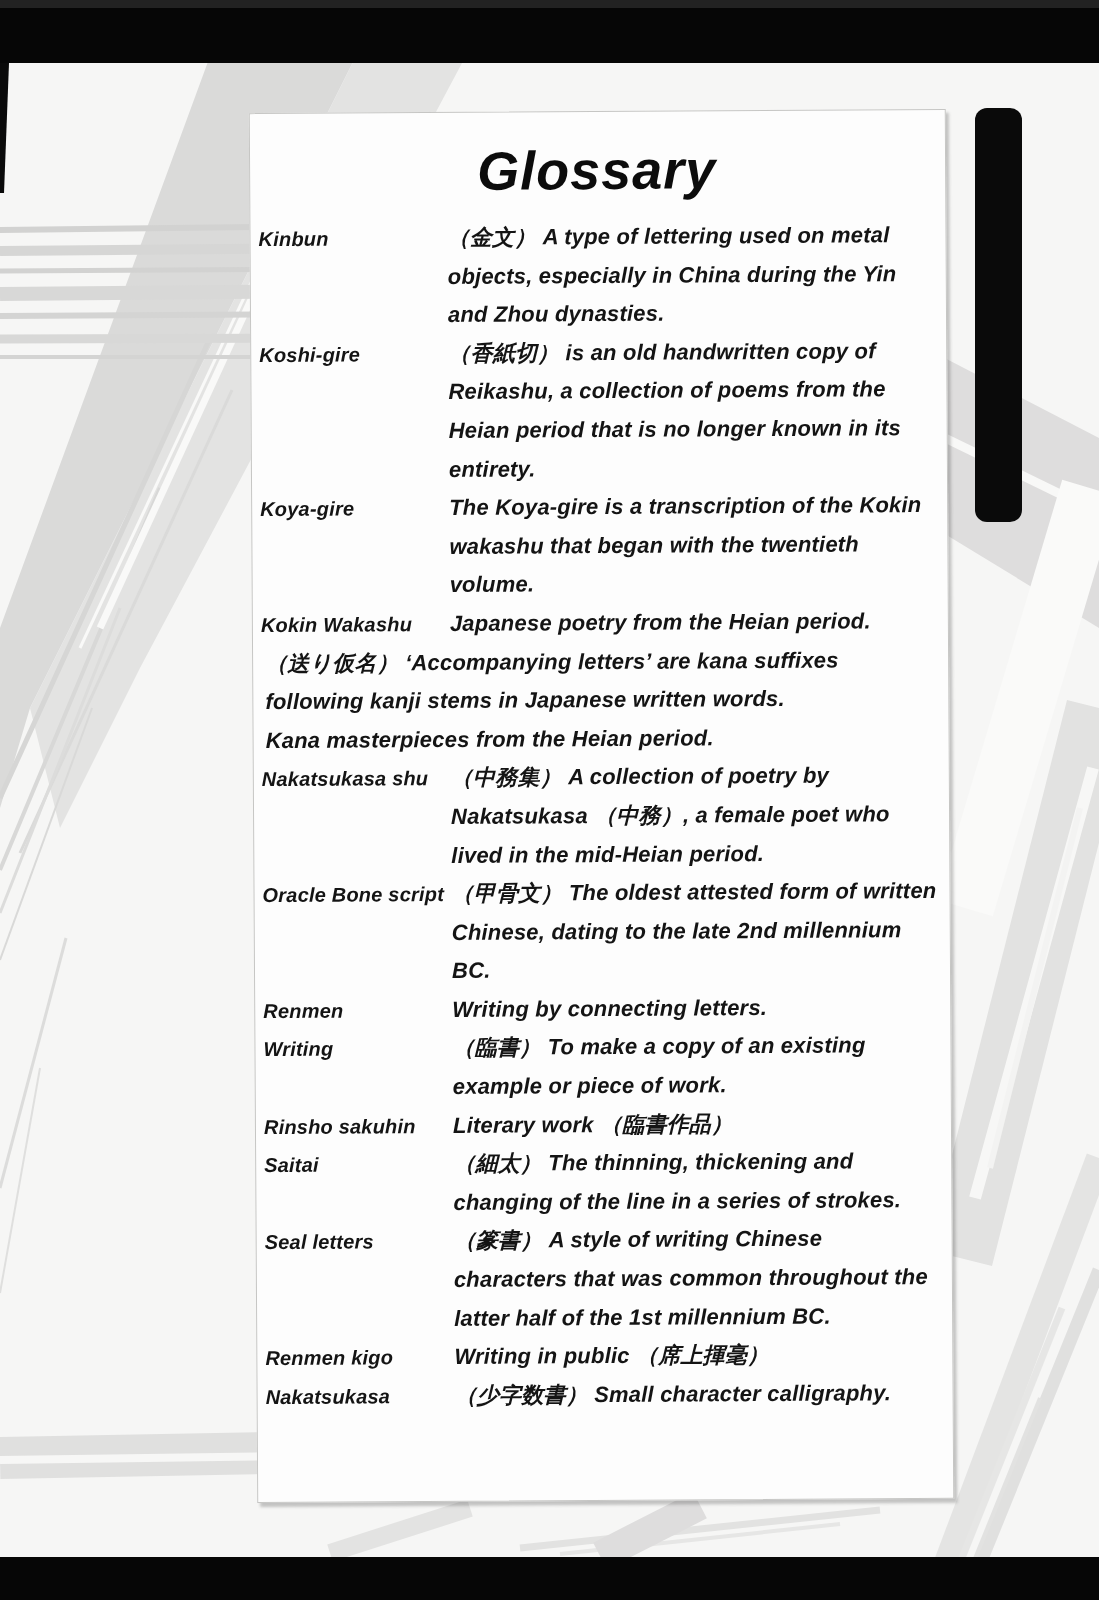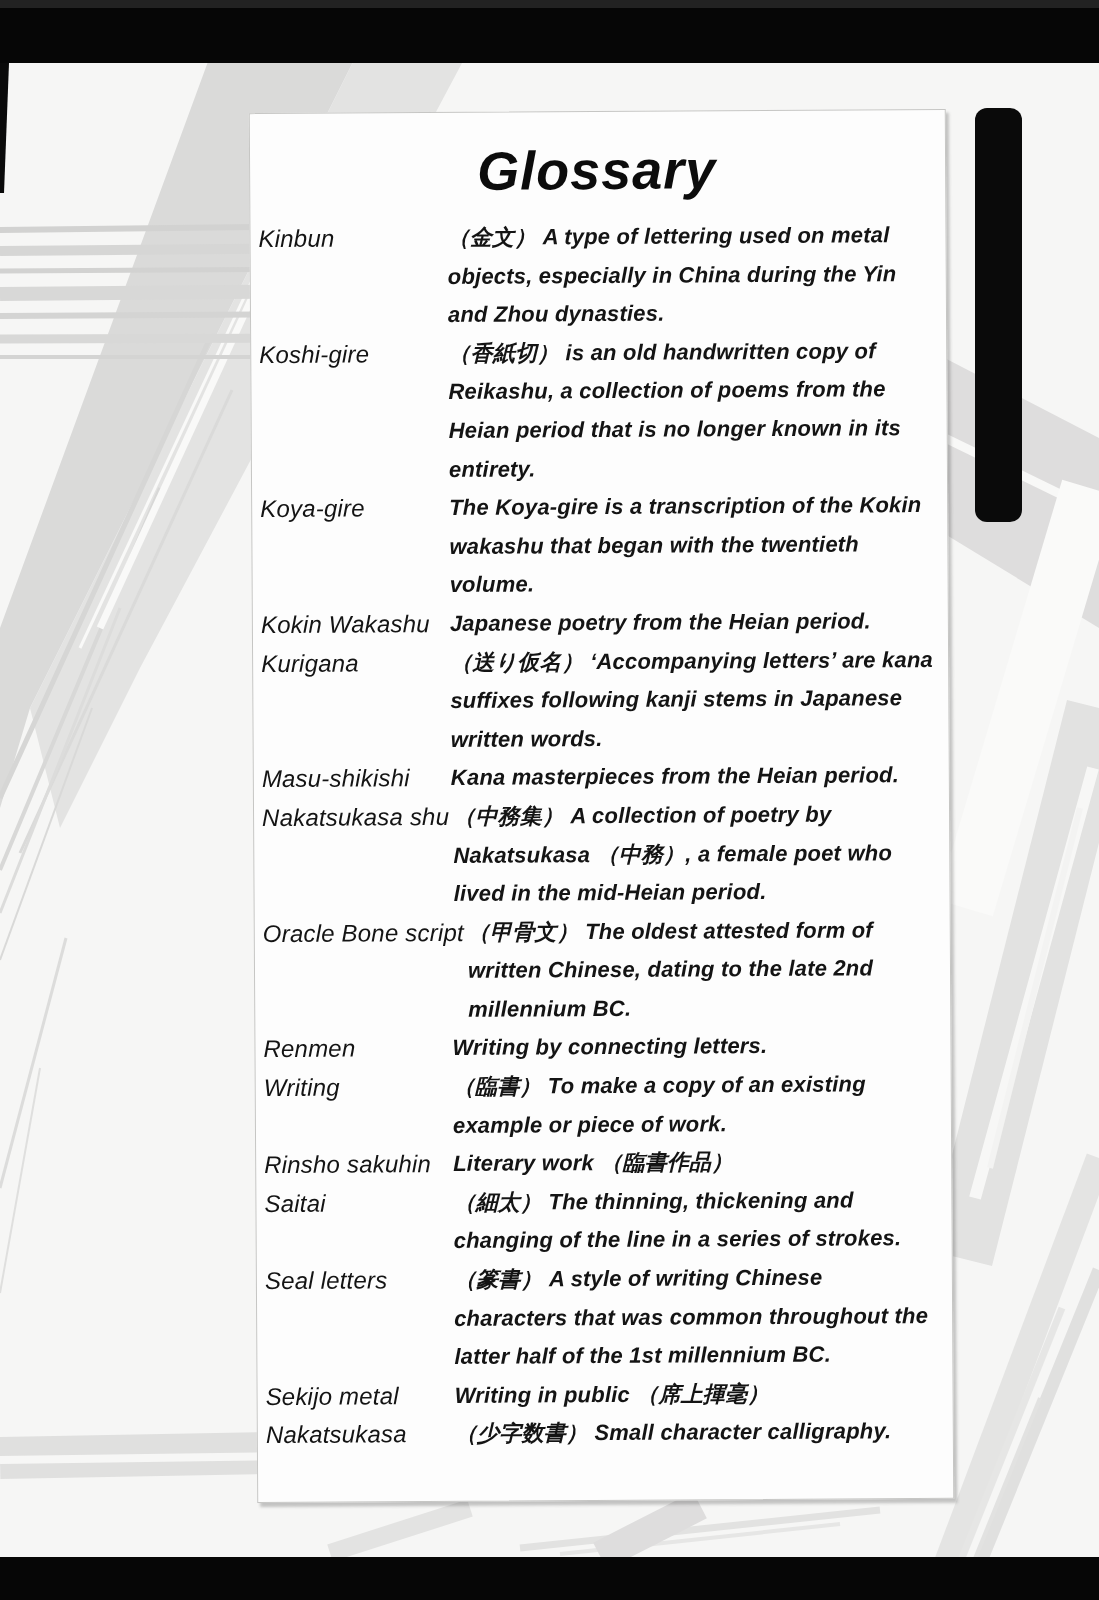--- a/index.html
+++ b/index.html
@@ -45,24 +45,24 @@
     line-height:64px;
     font-style:italic;
     font-weight:bold;
     letter-spacing:1px;
     color:#0c0c0c;
   }
   .glossary-list{width:100%;}
   .entry{display:flex;align-items:flex-start;}
   .term{
     flex:0 0 185px;
-    font-size:24px;
+    font-size:20px;
     line-height:38.6px;
     font-style:italic;
-    font-weight:normal;
+    font-weight:bold;
     white-space:nowrap;
     letter-spacing:.2px;
   }
   .def{
     flex:1;
     padding-left:4px;
     font-size:22px;
     line-height:38.6px;
     font-style:italic;
     font-weight:bold;
@@ -144,25 +144,23 @@
         </div>
         <div class="entry">
           <div class="term">Koya-gire</div>
           <div class="def">The Koya-gire is a transcription of the Kokin wakashu that began with the twentieth volume.</div>
         </div>
         <div class="entry">
           <div class="term">Kokin Wakashu</div>
           <div class="def">Japanese poetry from the Heian period.</div>
         </div>
         <div class="entry">
-          <div class="term">Kurigana</div>
           <div class="def">（送り仮名） ‘Accompanying letters’ are kana suffixes following kanji stems in Japanese written words.</div>
         </div>
         <div class="entry">
-          <div class="term">Masu-shikishi</div>
           <div class="def">Kana masterpieces from the Heian period.</div>
         </div>
         <div class="entry">
           <div class="term">Nakatsukasa shu</div>
           <div class="def">（中務集） A collection of poetry by Nakatsukasa （中務）, a female poet who lived in the mid-Heian period.</div>
         </div>
         <div class="entry">
           <div class="term">Oracle Bone script</div>
           <div class="def">（甲骨文） The oldest attested form of written Chinese, dating to the late 2nd millennium BC.</div>
         </div>
@@ -180,21 +178,21 @@
         </div>
         <div class="entry">
           <div class="term">Saitai</div>
           <div class="def">（細太） The thinning, thickening and changing of the line in a series of strokes.</div>
         </div>
         <div class="entry">
           <div class="term">Seal letters</div>
           <div class="def">（篆書） A style of writing Chinese characters that was common throughout the latter half of the 1st millennium BC.</div>
         </div>
         <div class="entry">
-          <div class="term">Sekijo metal</div>
+          <div class="term">Renmen kigo</div>
           <div class="def">Writing in public （席上揮毫）</div>
         </div>
         <div class="entry">
           <div class="term">Nakatsukasa</div>
           <div class="def">（少字数書） Small character calligraphy.</div>
         </div>
       </div>
   </div>
 
   <div class="bar top"></div>

